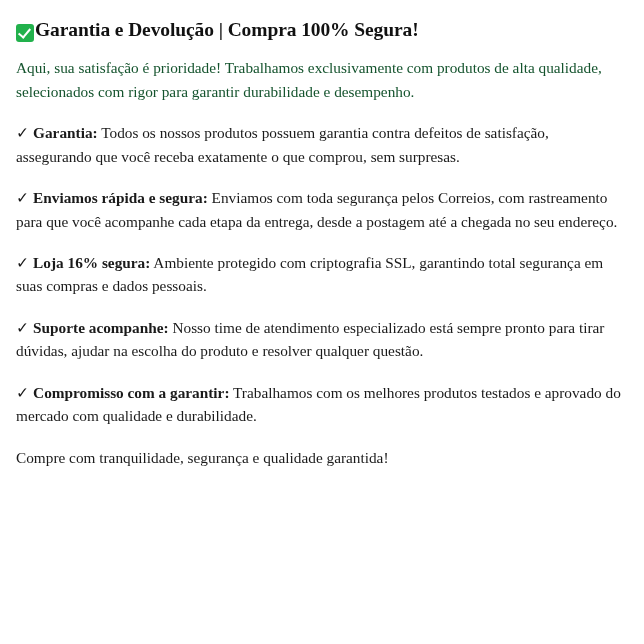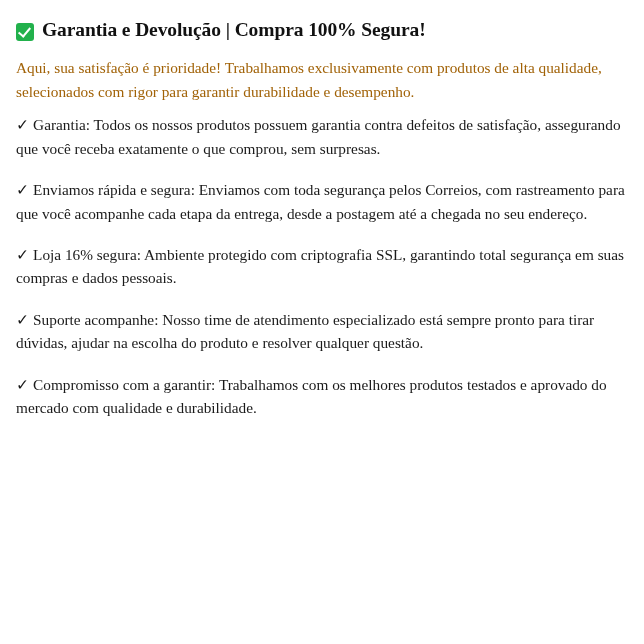--- a/index.html
+++ b/index.html
@@ -16,22 +16,22 @@
   }
   .page {
     box-sizing: border-box;
     width: 644px;
     height: 644px;
     padding: 12px 18px 8px 16px;
     background: #ffffff;
   }
   .title-row {
     display: flex;
-    align-items: center;
-    gap: 8px;
+    align-items: flex-end;
+    gap: 1px;
     margin: 6px 0 14px 0;
   }
   .check-box-icon {
     flex: 0 0 auto;
     width: 18px;
     height: 18px;
     margin-top: 3px;
     border-radius: 3px;
     background: #22b14c;
     position: relative;
@@ -50,37 +50,37 @@
   .doc-title {
     font-size: 19.5px;
     font-weight: bold;
     line-height: 1.25;
     letter-spacing: -0.1px;
     color: #111111;
   }
   .intro {
     font-size: 15.3px;
     line-height: 1.52;
-    margin: 0 0 10px 0;
-    color: #a16207;
+    margin: 0 0 18px 0;
+    color: #14532d;
   }
   .item {
     font-size: 15.3px;
     line-height: 1.52;
     margin: 0 0 18px 0;
     color: #1a1a1a;
     text-align: left;
   }
   .tick {
     font-weight: normal;
     font-size: 15.6px;
     margin-right: 4px;
   }
   .item-label {
-    font-weight: normal;
+    font-weight: bold;
   }
   .closing {
     font-size: 15.3px;
     line-height: 1.52;
     margin: 0;
     color: #1a1a1a;
   }
 </style>
 </head>
 <body>
@@ -108,14 +108,15 @@
   </p>
 
   <p class="item">
     <span class="tick">✓</span><span class="item-label">Suporte acompanhe:</span><span> Nosso time de atendimento especializado está sempre pronto para tirar dúvidas, ajudar na escolha do produto e resolver qualquer questão.</span>
   </p>
 
   <p class="item">
     <span class="tick">✓</span><span class="item-label">Compromisso com a garantir:</span><span> Trabalhamos com os melhores produtos testados e aprovado do mercado com qualidade e durabilidade.</span>
   </p>
 
+  <p class="closing">Compre com tranquilidade, segurança e qualidade garantida!</p>
 
 </div>
 
 </body></html>

